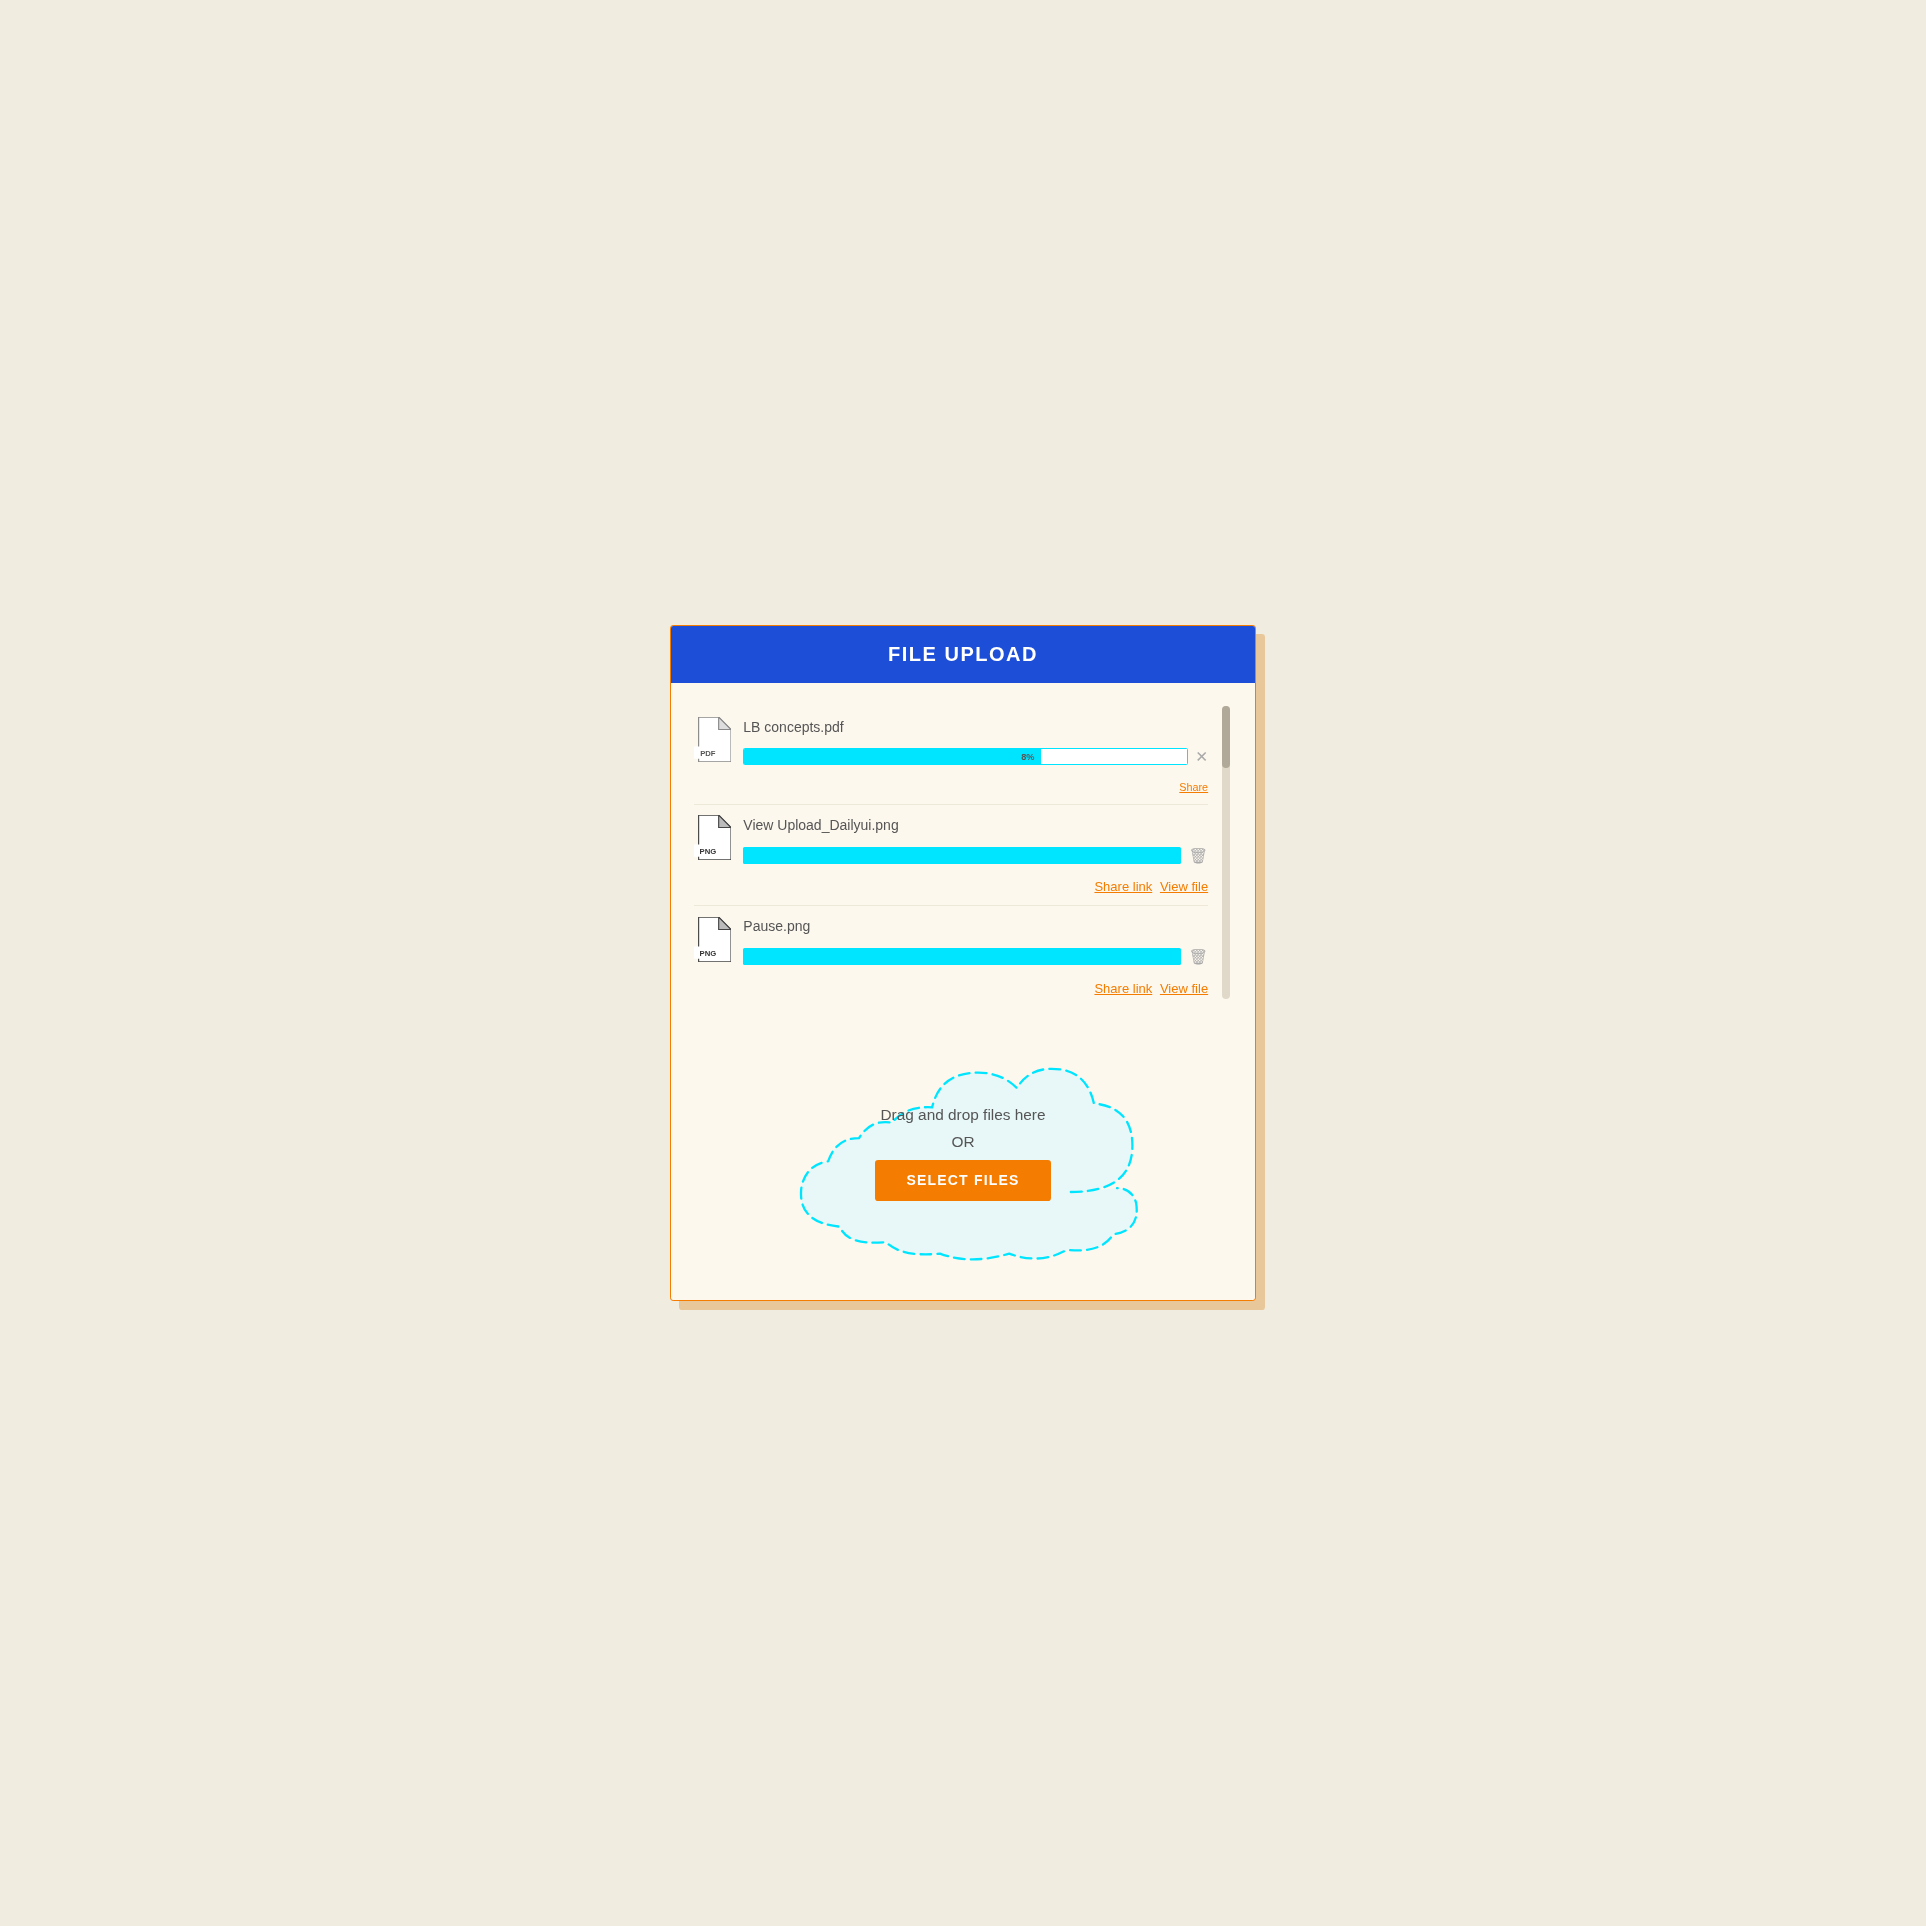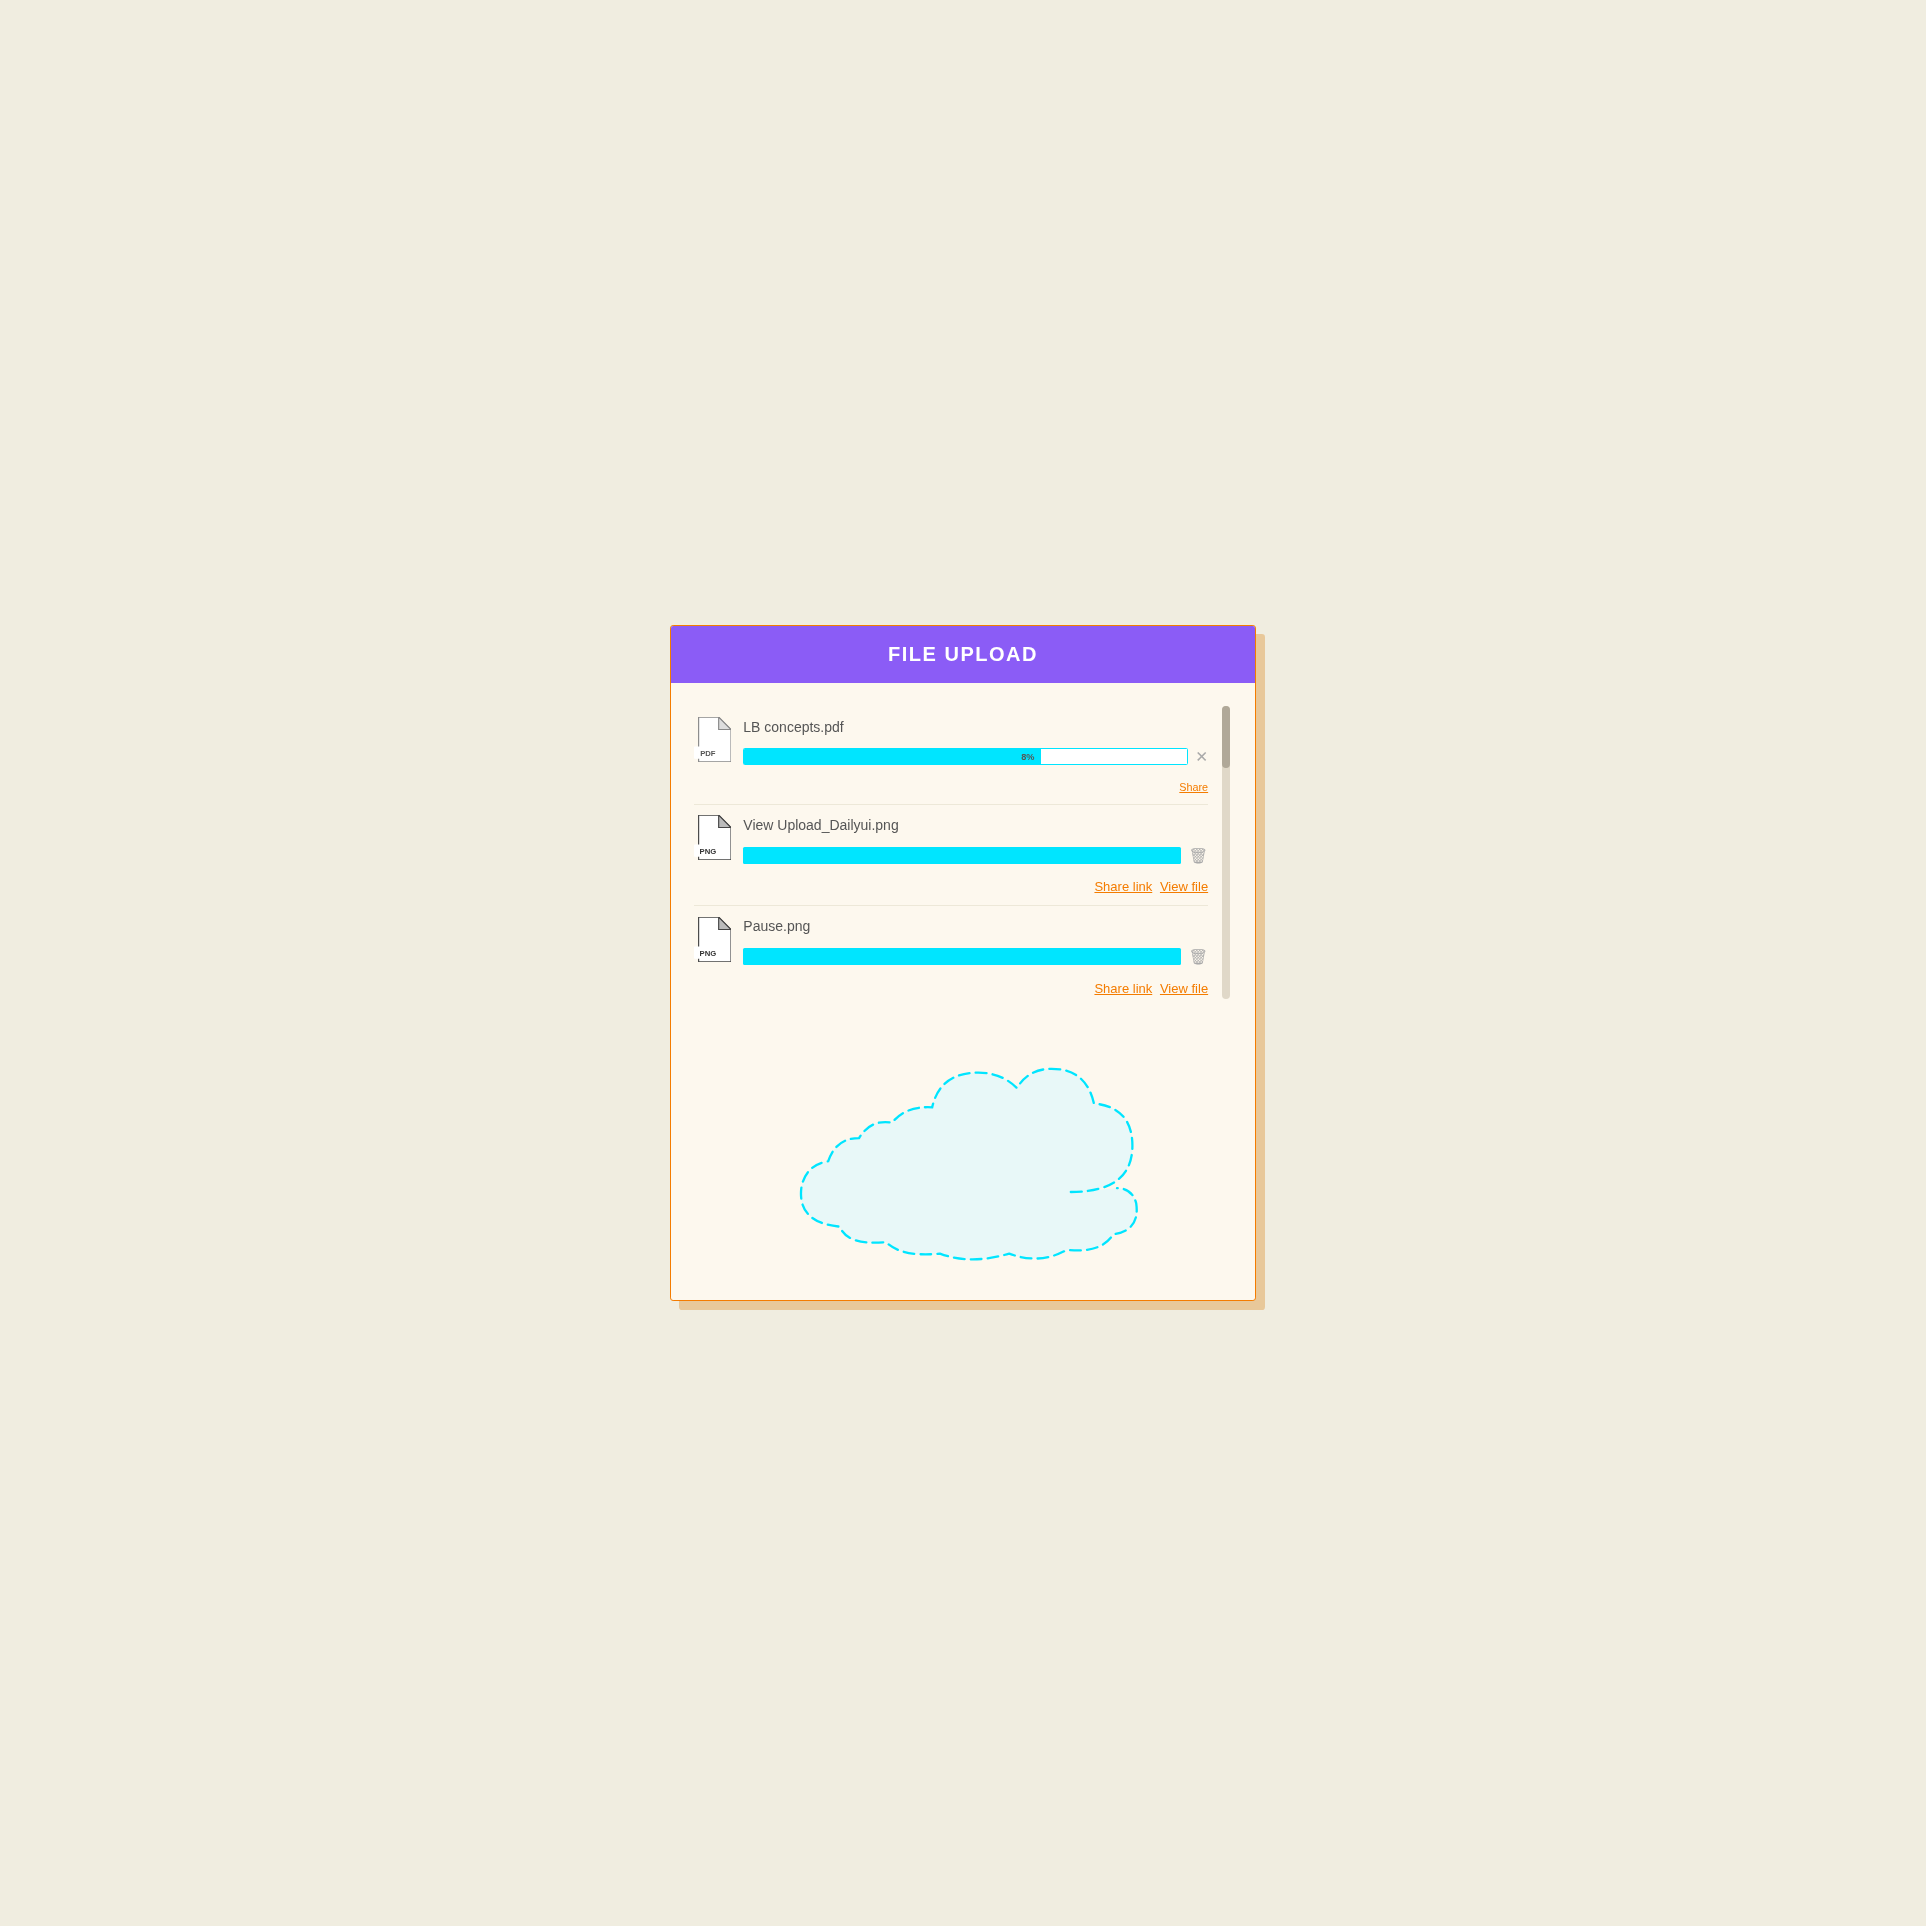--- a/index.html
+++ b/index.html
@@ -30,21 +30,21 @@
 
     .card {
       position: relative;
       background: #fdf8ee;
       border: 1.9px solid #f47c00;
       border-radius: 3.1px;
       overflow: hidden;
     }
 
     .header {
-      background: #8b5cf6;
+      background: #1d4ed8;
       padding: 17px 0;
       text-align: center;
     }
 
     .header-title {
       color: #fff;
       font-size: 20px;
       font-weight: 900;
       letter-spacing: 1.5px;
       text-transform: uppercase;
@@ -390,18 +390,23 @@
             Q 90 270 140 265
             Q 160 285 210 280
             Q 250 295 300 280
             Q 340 295 375 275
             Q 420 280 435 255
             Q 470 250 465 215
             Q 460 195 440 195
           " stroke="#00e5ff" stroke-width="3" stroke-dasharray="14,8" fill="#e8f8f8" stroke-linecap="round"></path>
         </svg>
 
+        <div class="dropzone-content">
+          <span class="dropzone-text">Drag and drop files here</span>
+          <span class="dropzone-or">OR</span>
+          <button class="select-btn">SELECT FILES</button>
+        </div>
       </div>
     </div>
 
   </div>
 </div>
 
 
 </body></html>

